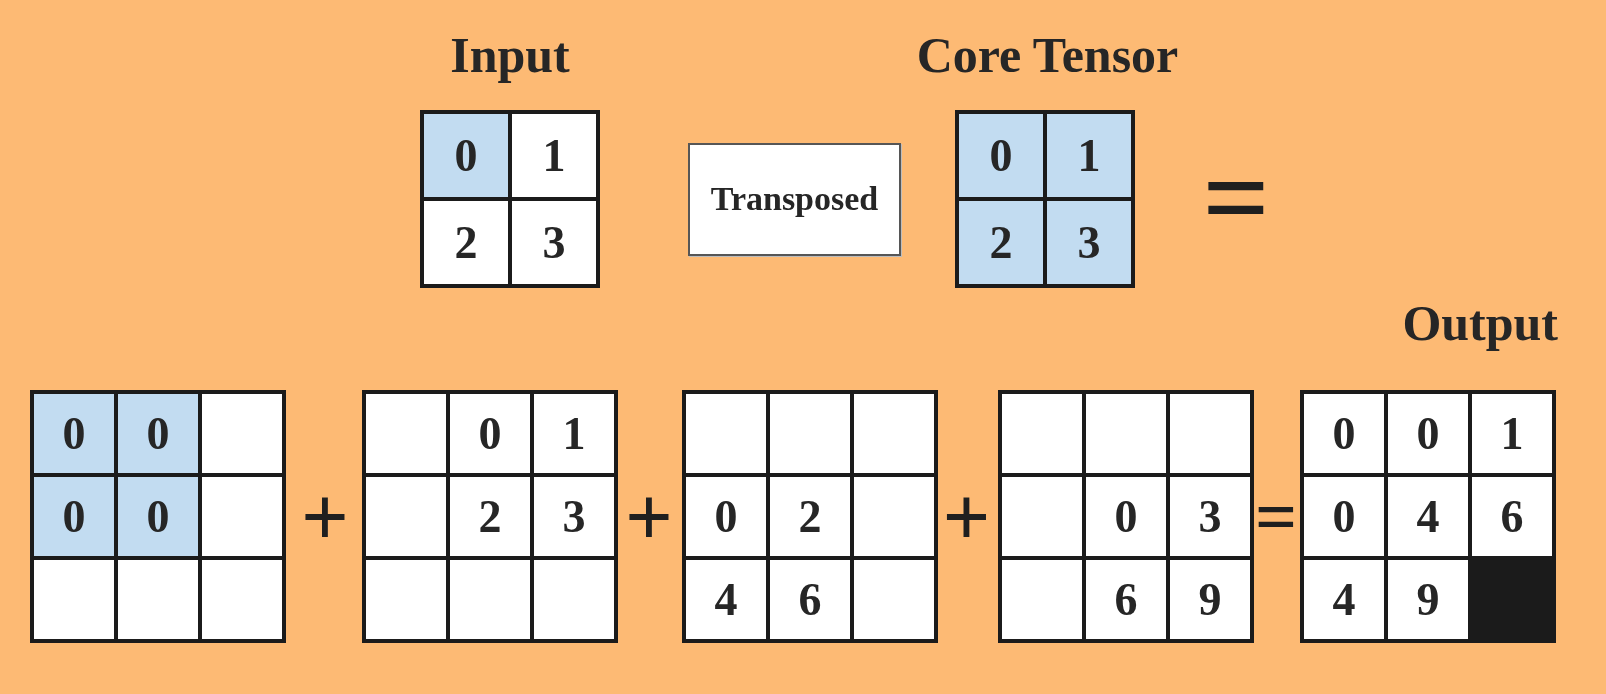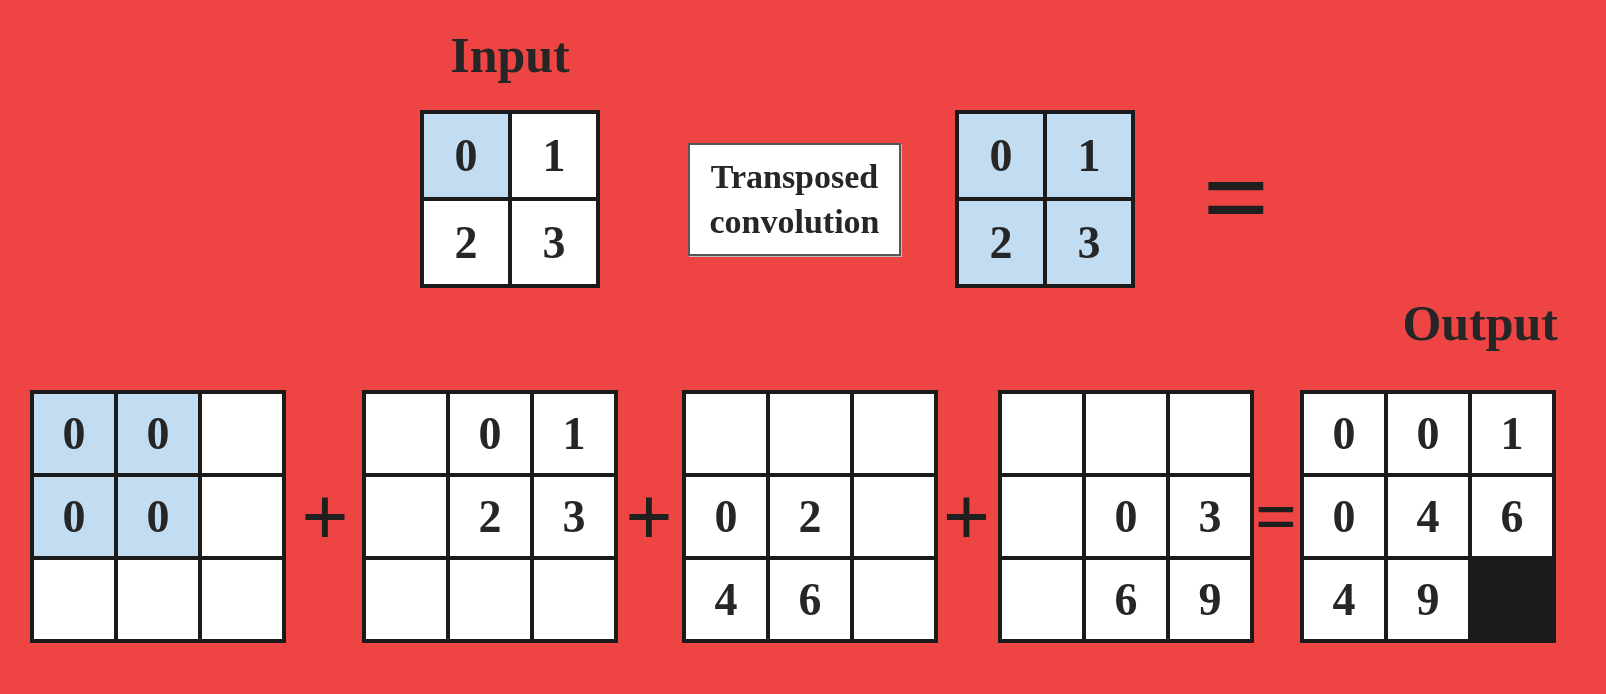--- a/index.html
+++ b/index.html
@@ -2,21 +2,21 @@
 <html style="--hl: #c2dcf1; --border: #1b1b1b; --text: #262626;"><head>
 <meta charset="utf-8">
 <style>
   :root{
     --border:#1b1b1b;
     --text:#262626;
     --hl:#c2dcf1;
   }
   html,body{margin:0;padding:0;background:#ffffff;}
   .canvas{
-    position:relative;width:1606px;height:694px;background:#ef4444;overflow:hidden;
+    position:relative;width:1606px;height:694px;background:#fdba74;overflow:hidden;
     font-family:"Liberation Serif",serif;
   }
   .label{
     position:absolute;font-weight:bold;font-size:50px;color:var(--text);
     text-align:center;line-height:1.1;white-space:nowrap;
   }
   .lbl-input{left:420px;top:28px;width:180px;}
   .lbl-core{left:905px;top:28px;width:285px;}
   .lbl-output{left:1302px;top:296px;width:256px;text-align:right;}
   .matrix{
@@ -53,32 +53,32 @@
   .op-plus-2{left:617px;top:390px;width:64px;height:253px;font-size:84px;}
   .op-plus-3{left:936px;top:390px;width:61px;height:253px;font-size:84px;}
   .op-eq-bottom{left:1250px;top:390px;width:52px;height:253px;font-size:74px;}
 </style>
 </head>
 <body>
 
 <div class="canvas">
 
   <div class="label lbl-input">Input</div>
+  <div class="label lbl-core">Core Tensor</div>
   <div class="label lbl-output">Output</div>
 
   <div class="matrix cols2 pos-input">
       <div class="cell hl">0</div>
       <div class="cell">1</div>
       <div class="cell">2</div>
       <div class="cell">3</div>
     </div>
 
   <div class="opbox">
     <div class="line">Transposed</div>
-    <div class="line">convolution</div>
   </div>
 
   <div class="matrix cols2 pos-core">
       <div class="cell hl">0</div>
       <div class="cell hl">1</div>
       <div class="cell hl">2</div>
       <div class="cell hl">3</div>
     </div>
 
   <div class="op op-eq-top">=</div>

